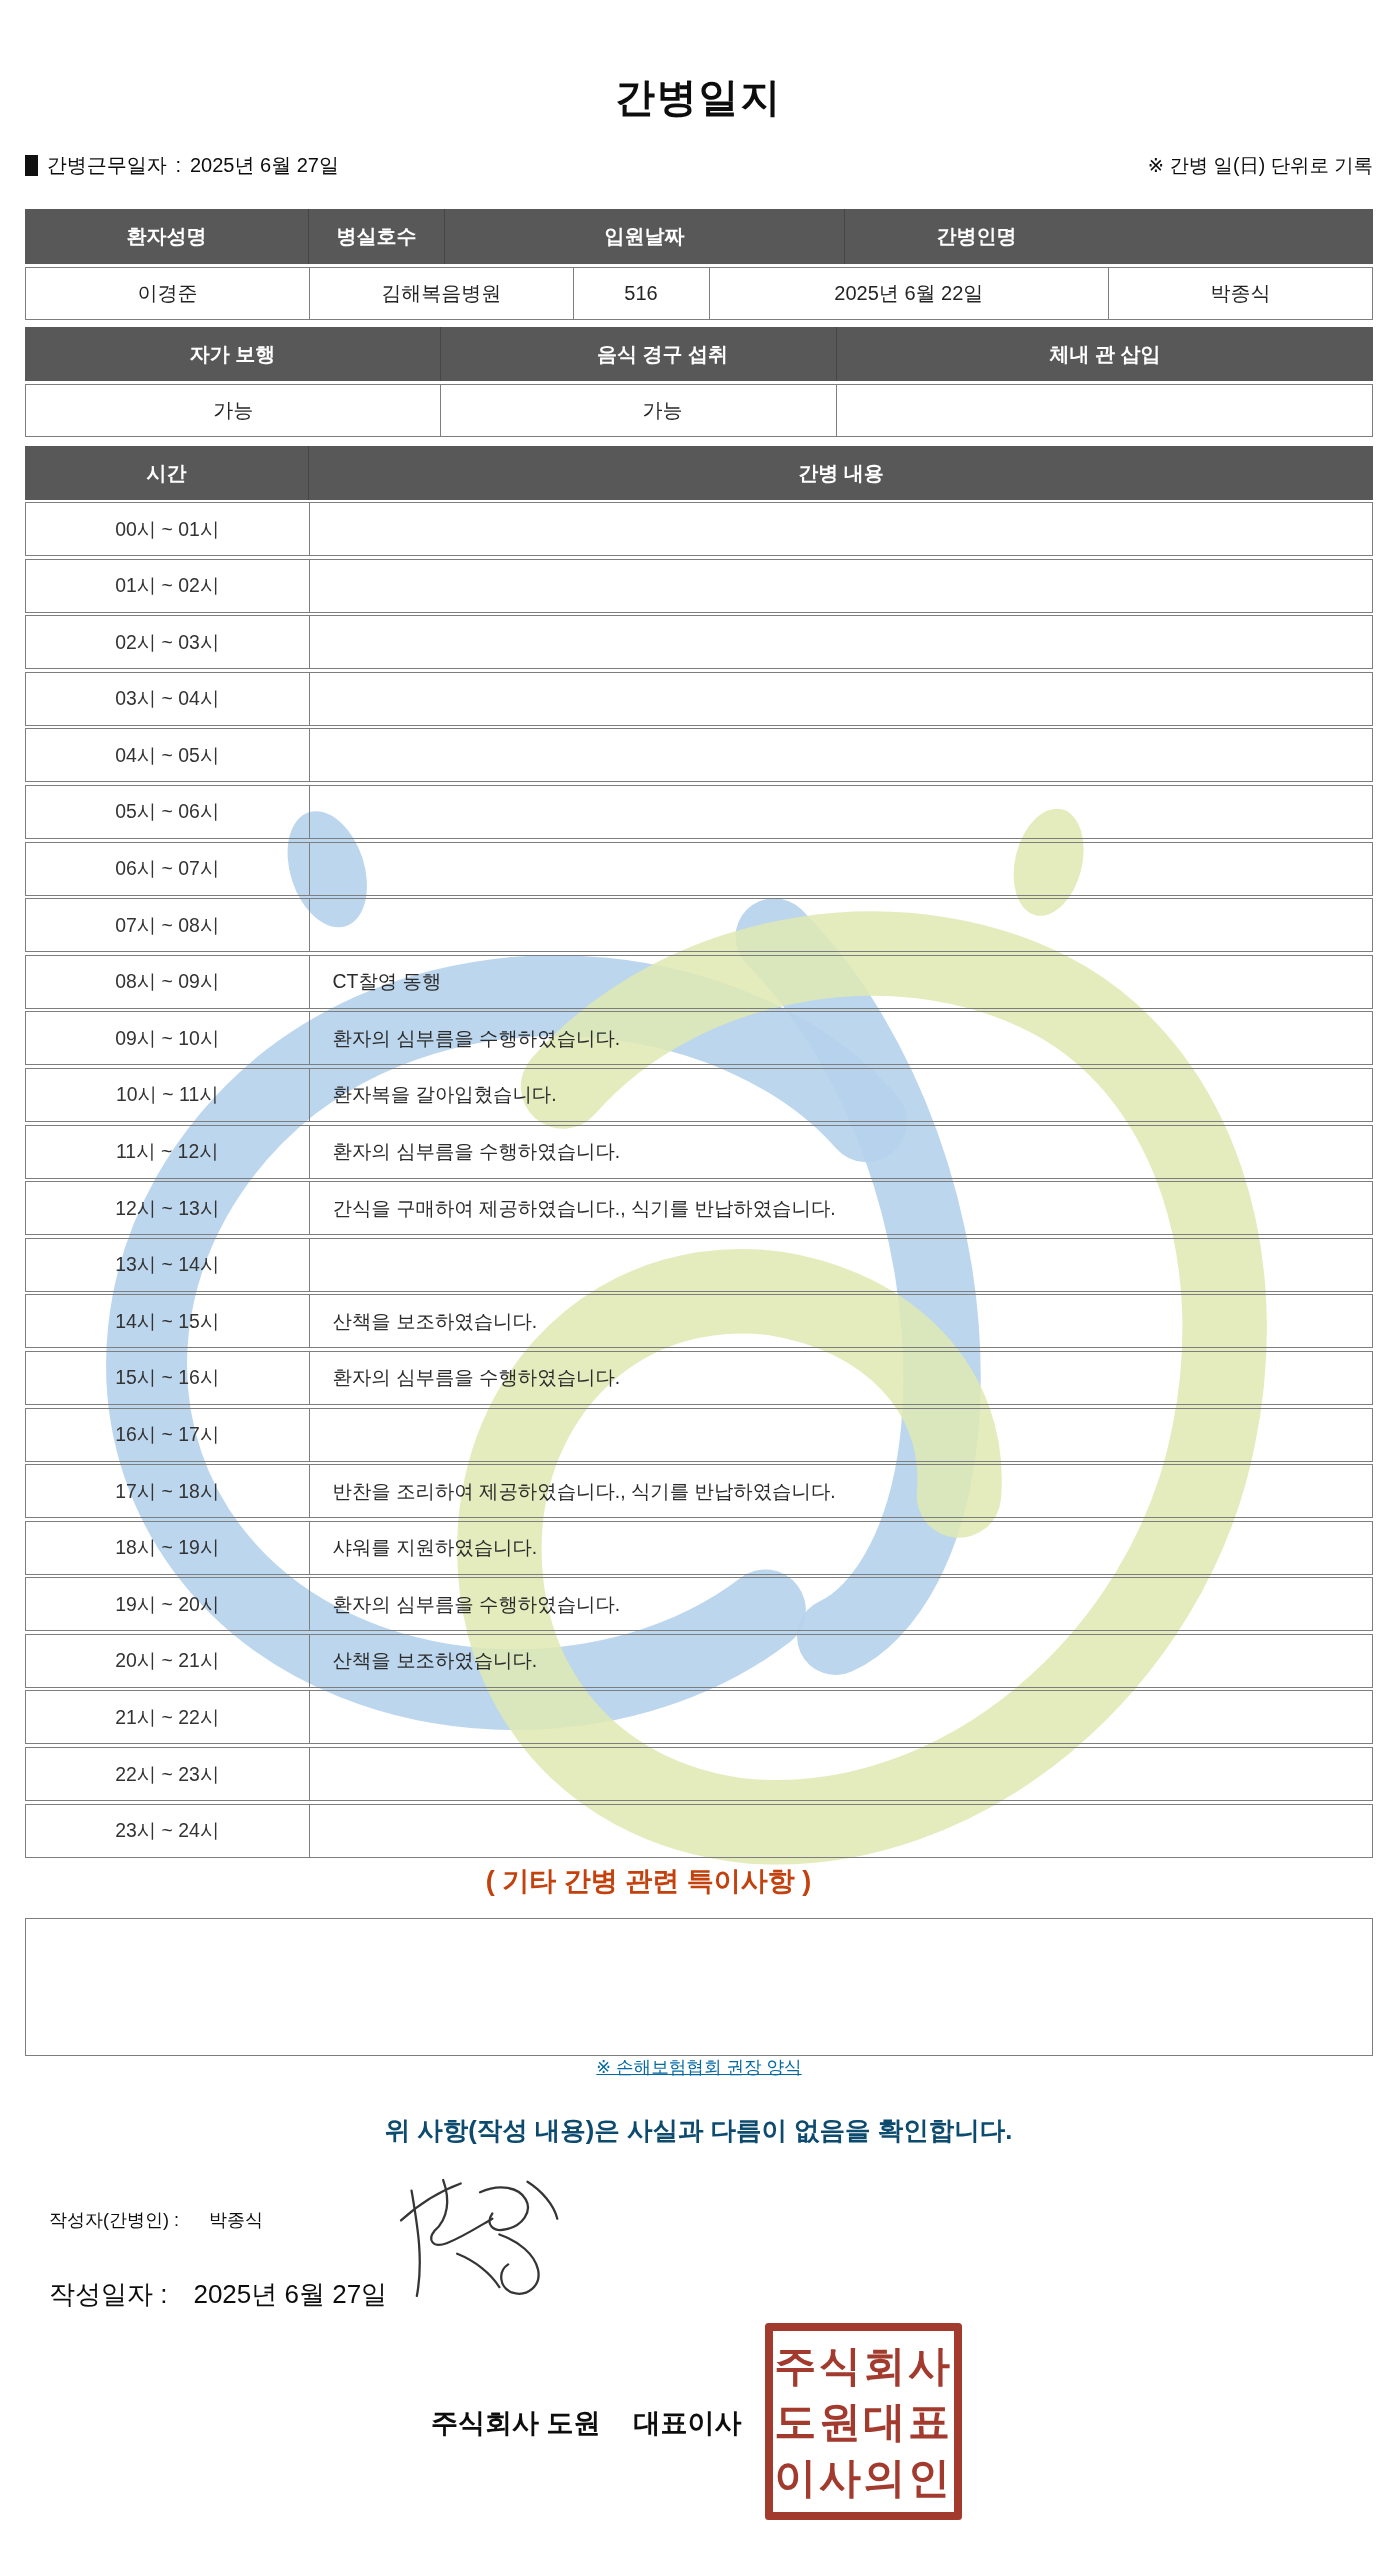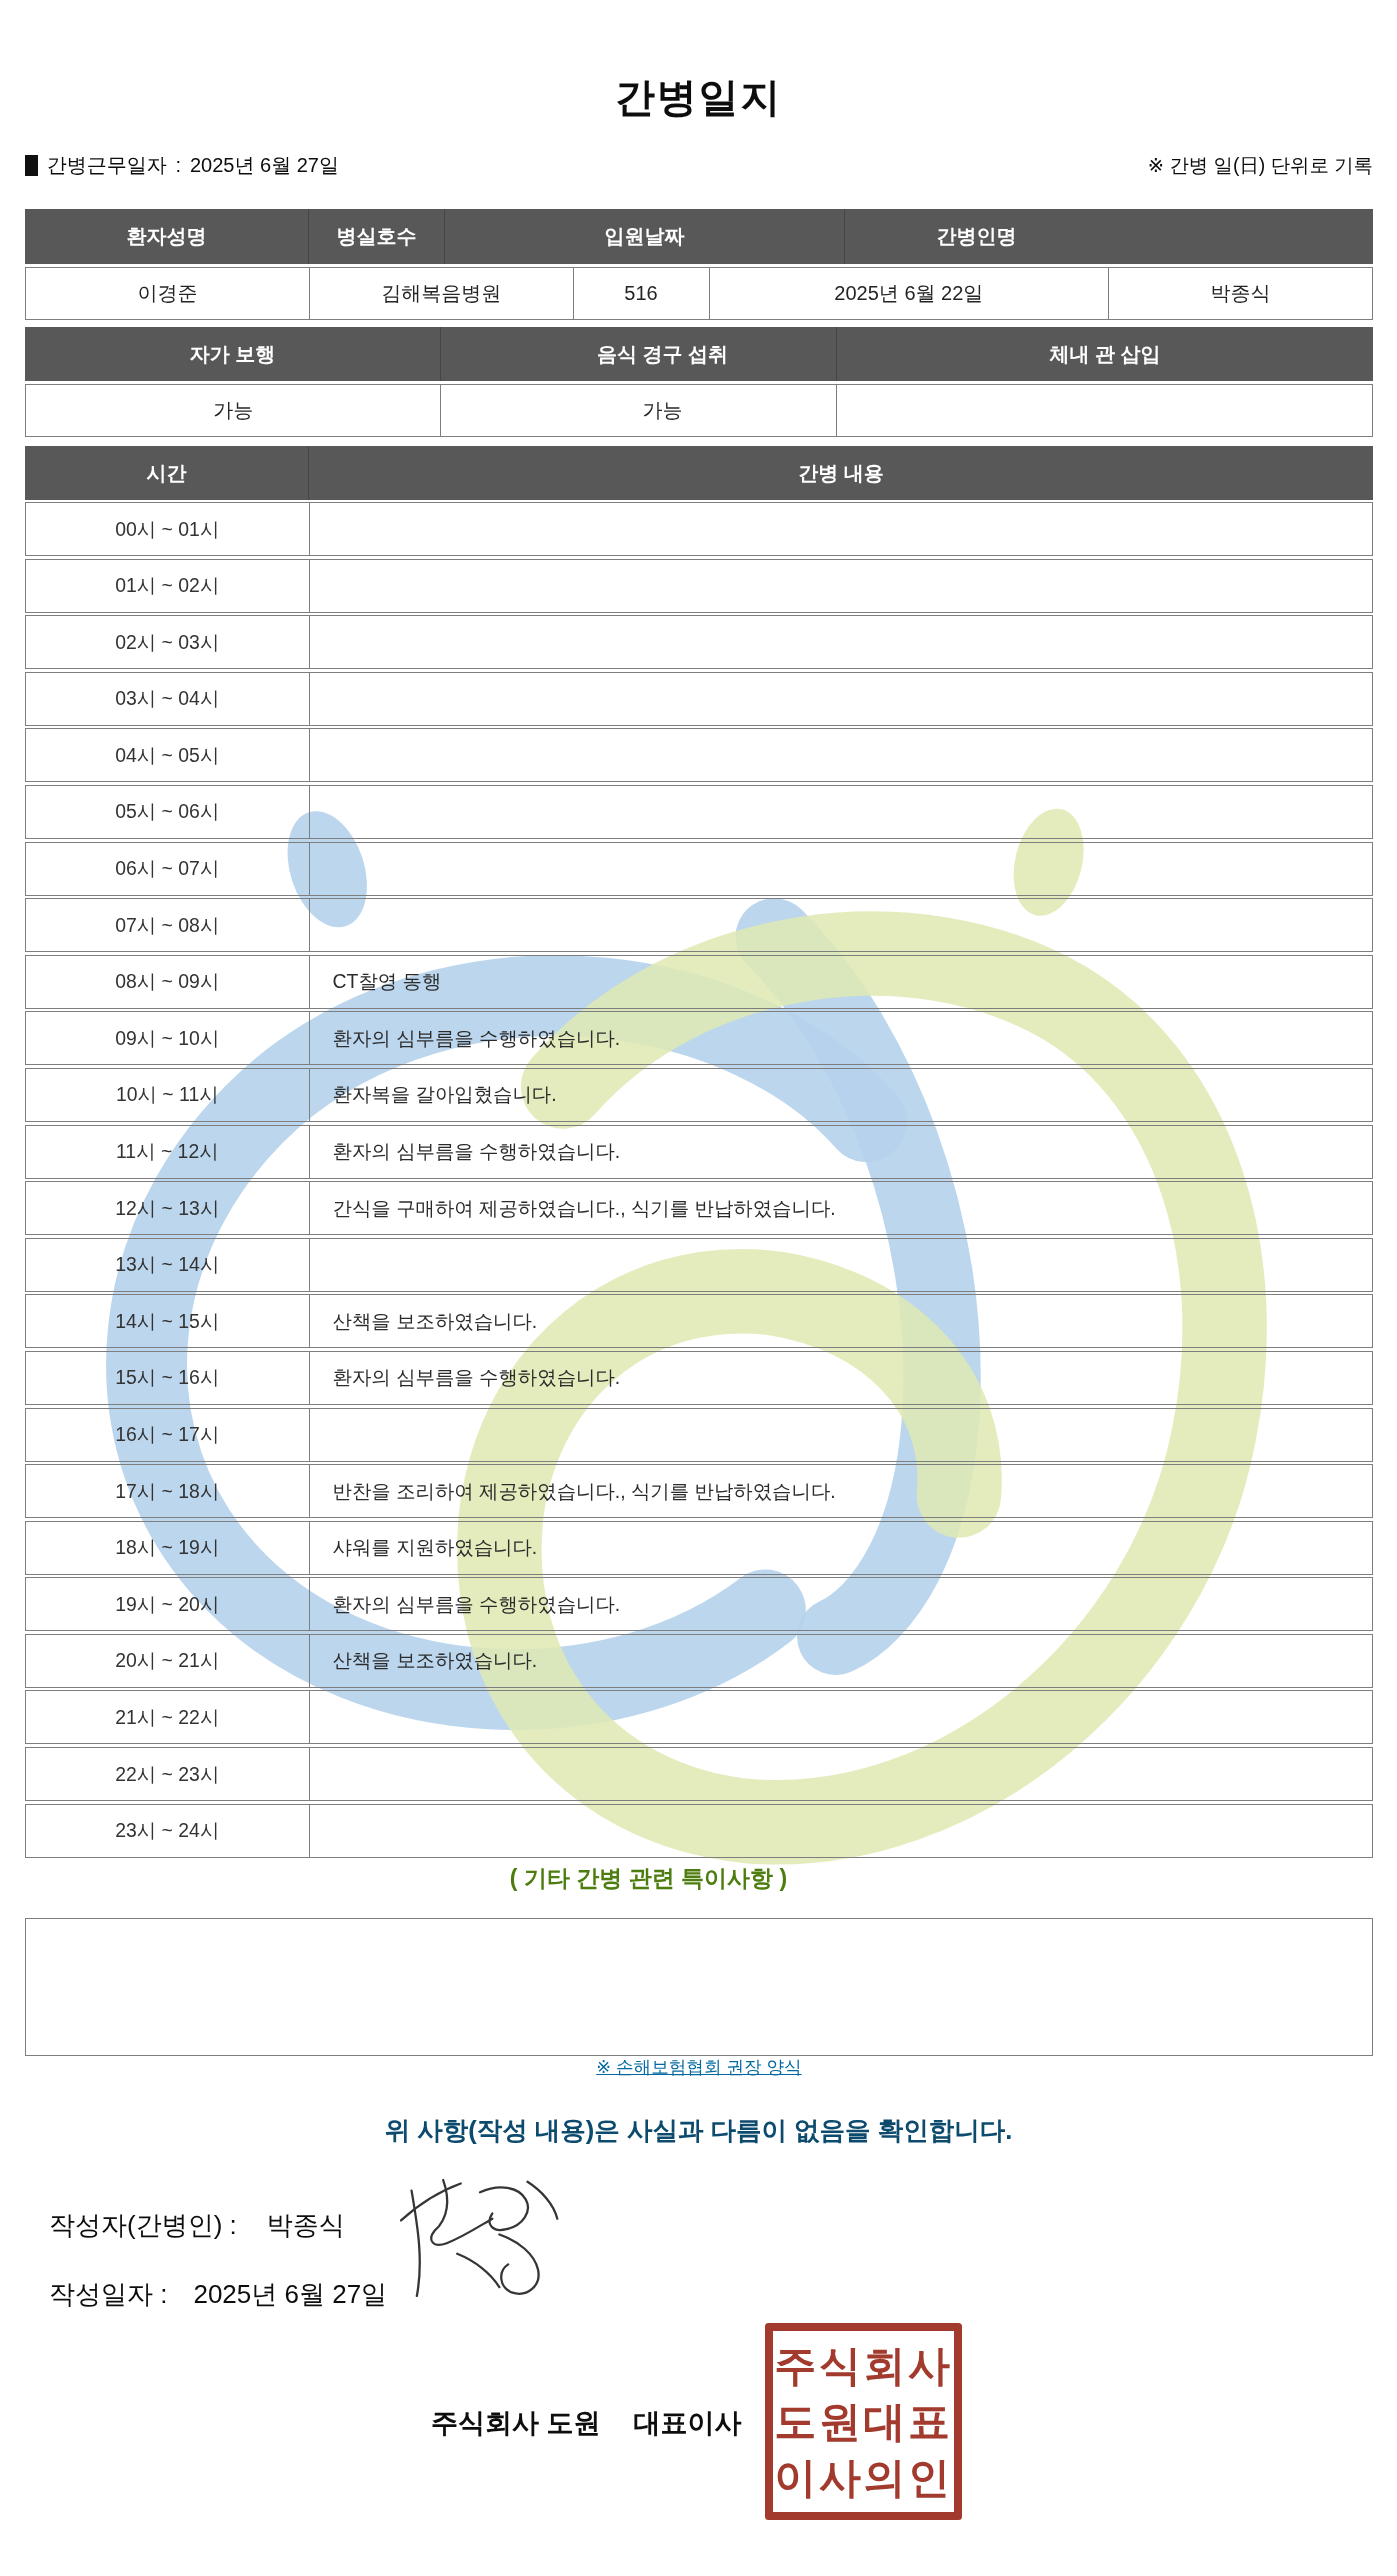--- a/index.html
+++ b/index.html
@@ -42,26 +42,26 @@
   
   .w2a{width:415px;} .w2b{width:396px;padding-left:48px;} .w2c{width:537px;}
   
   .w3a{width:283px;} .w3b{width:1065px;}
 
   .care-rows{top:502px;}
   .trow{border:1.8px solid var(--border_gray);display:flex;height:54px;margin-bottom:2.6px;box-sizing:border-box;background:transparent;}
   .trow .time{width:283px;display:flex;align-items:center;justify-content:center;font-size:19.4px;color:#333333;box-sizing:border-box;}
   .trow .content{width:1065px;display:flex;align-items:center;font-size:19.4px;color:#2b2b2b;border-left:1.8px solid var(--border_gray);padding-left:23px;box-sizing:border-box;}
 
-  .etc-title{top:1863px;left:0;width:1297px;text-align:center;font-size:23px;font-weight:bold;color:#4d7c0f;}
+  .etc-title{top:1863px;left:0;width:1297px;text-align:center;font-size:27px;font-weight:bold;color:#c2410c;}
   .etc-box{top:1918px;height:138px;border:1.8px solid var(--border_gray);box-sizing:border-box;background:transparent;font-size:19.4px;padding:8.8px;}
   .form-note{top:2055px;text-align:center;font-size:17.6px;color:#0369a1;text-decoration:underline;}
   .statement{top:2113px;left:0;width:1397px;text-align:center;font-size:25.5px;font-weight:bold;color:#0c4a6e;}
 
-  .writer-line{top:2208px;left:49px;font-size:26px;color:#0d0d0d;display:flex;align-items:center;}
+  .writer-line{top:2208px;left:49px;font-size:18px;color:#0d0d0d;display:flex;align-items:center;}
   .writer-line .name{margin-left:30px;}
   .date-line{top:2277px;left:49px;font-size:26px;color:#0d0d0d;display:flex;align-items:center;}
   .date-line .val{margin-left:26px;}
 
   .signature{left:394px;top:2171px;width:180px;height:141px;}
 
   .company-line{top:2405px;left:431px;font-size:27px;font-weight:bold;color:#0d0d0d;white-space:pre;display:flex;}
   .company-line .gap{display:inline-block;width:33px;}
 
   .stamp{left:765px;top:2323px;width:197px;height:197px;border:8px solid var(--stamp_red);box-sizing:border-box;background:rgba(255,255,255,0.85);border-radius:3.5px;display:flex;flex-direction:column;justify-content:center;align-items:center;}

